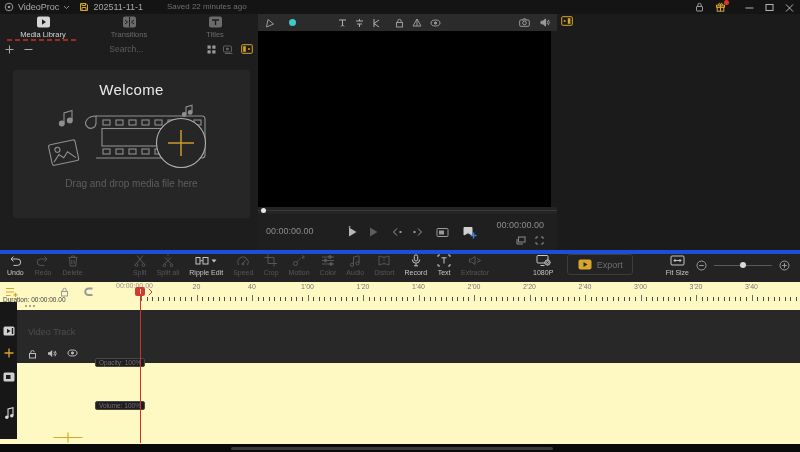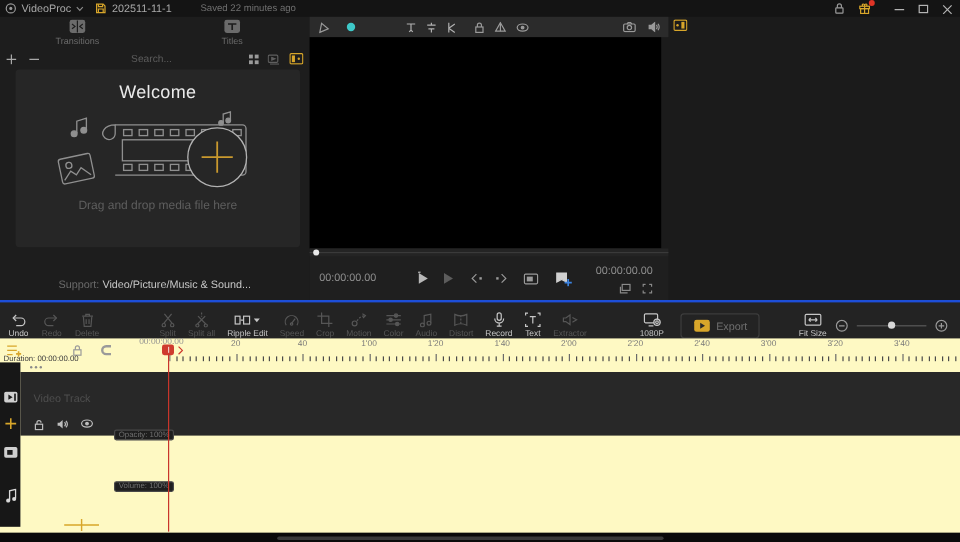--- a/index.html
+++ b/index.html
@@ -19,21 +19,21 @@
   .library { position:absolute; left:0; top:14px; width:258px; height:236px; background:#1d1d1d; }
   .tabs { display:flex; height:27px; }
   .tab { flex:1; display:flex; flex-direction:column; align-items:center; justify-content:center; gap:2px; font-size:7.5px; color:#6b6b6b; position:relative; cursor:default; }
   .tab.active { color:#d6d6d6; }
   .tab.active::after { content:""; position:absolute; left:7px; right:7px; bottom:0; height:2px;
      background:repeating-linear-gradient(90deg,#9c2d23 0 5px,transparent 5px 8px); }
   .lib-toolbar { height:16px; display:flex; align-items:center; padding:0 5px; position:relative; color:#9a9a9a; }
   .pm { display:flex; gap:10px; align-items:center; }
   .search-ghost { position:absolute; left:50%; transform:translateX(-58%); font-size:8.5px; color:#5d5d5d; }
   .lib-tools { margin-left:auto; display:flex; align-items:center; gap:7px; }
-  .media-box { position:absolute; left:13px; top:44px; width:237px; height:148px; background:#262626; border-radius:3px; text-align:center; }
+  .media-box { position:absolute; left:13px; top:56px; width:237px; height:148px; background:#262626; border-radius:3px; text-align:center; }
   .welcome-title { margin-top:11px; font-size:15px; color:#eaeaea; letter-spacing:.3px; }
   .welcome-sub { margin-top:5px; font-size:10.5px; color:#d2d2d2; }
   .drop-hint { margin-top:2px; font-size:10px; color:#5e5e5e; }
   .illus { margin:4px auto 0; }
   .support { position:absolute; left:0; top:218px; width:258px; text-align:center; font-size:9px; color:#6a6a6a; }
   .support b { font-weight:normal; color:#c6c6c6; }
 
   
   .preview { position:absolute; left:258px; top:14px; width:299px; height:236px; }
   .pv-toolbar { height:17px; background:#2b2b2b; display:flex; align-items:center; gap:8px; padding:0 7px; color:#9a9a9a; }
@@ -46,21 +46,21 @@
   .scrub-dot { position:absolute; left:3px; top:1px; width:5px; height:5px; border-radius:50%; background:#e8e8e8; }
   .pv-controls { position:absolute; left:0; top:200px; width:299px; height:36px; background:#1f1f1f; }
   .cur-time { position:absolute; left:8px; top:12px; font-size:9px; color:#8d8d8d; }
   .ctrl-row { position:absolute; left:88px; top:12px; display:flex; align-items:center; gap:9px; color:#9a9a9a; }
   .tot-time { position:absolute; right:13px; top:6px; font-size:9px; color:#8d8d8d; }
   .mini-icons { position:absolute; right:13px; top:22px; display:flex; gap:9px; color:#8a8a8a; }
   .marker-wrap { position:relative; }
   .side-panel-icon { position:absolute; left:561px; top:16px; }
 
   
-  .edit-toolbar { position:absolute; left:0; top:250px; width:800px; height:32px; background:#232323; border-top:2px solid #1d4ed8; display:flex; align-items:flex-end; }
+  .edit-toolbar { position:absolute; left:0; top:250px; width:800px; height:32px; background:#232323; border-top:4px solid #1d4ed8; display:flex; align-items:flex-start; }
   .tb-item { display:flex; flex-direction:column; align-items:center; gap:2px; font-size:7px; color:#565656; }
   .tb-item.on { color:#c6c6c6; }
   .g1 { margin-left:7px; display:flex; gap:11px; }
   .g2 { margin-left:50px; display:flex; gap:10px; }
   .icon-row { display:flex; align-items:center; gap:2px; }
   .res-item { margin-left:44px; }
   .export-btn { margin-left:14px; width:66px; height:21px; border:1px solid #3d3d3d; border-radius:3px; display:flex; align-items:center; justify-content:center; gap:5px; font-size:9px; color:#6f6f6f; }
   .right-group { margin-left:auto; margin-right:10px; display:flex; align-items:center; gap:7px; color:#9a9a9a; }
   .slider { position:relative; width:58px; height:10px; }
   .slider-track { position:absolute; left:0; top:4.5px; width:58px; height:1.5px; background:#5a5a5a; }
@@ -149,20 +149,27 @@
     <span>
       <svg width="9" height="9" viewBox="0 0 9 9" stroke="#b4b4b4">
           <path d="M1 1.5 L8 8.5 M8 1.5 L1 8.5"></path>
         </svg>
     </span>
   </div>
 </div>
 
 <div class="library">
   <div class="tabs">
+    <div class="tab active">
+      <svg width="15" height="12" viewBox="0 0 15 12" fill="#d6d6d6">
+          <rect x="1" y="0.5" width="13" height="11" rx="2"></rect>
+          <path d="M6 3.2 L10 6 L6 8.8 Z" fill="#1d1d1d"></path>
+        </svg>
+      <span>Media Library</span>
+    </div>
     <div class="tab">
       <svg width="15" height="12" viewBox="0 0 15 12" fill="#6b6b6b">
           <rect x="1" y="0.5" width="13" height="11" rx="2"></rect>
           <path d="M7.5 1 V11 M3 4 L5.5 6 L3 8 M12 4 L9.5 6 L12 8" stroke="#1d1d1d" fill="none"></path>
         </svg>
       <span>Transitions</span>
     </div>
     <div class="tab">
       <svg width="15" height="12" viewBox="0 0 15 12" fill="#6b6b6b">
           <rect x="1" y="0.5" width="13" height="11" rx="2"></rect>
@@ -246,24 +253,20 @@
           <circle cx="24" cy="46.5" r="2.5"></circle>
           <path d="M18 58 l6.5 -6.5 4 4 5 -5 7 7.5"></path>
         </g>
       </g>
       <circle cx="147" cy="41" r="24.5" fill="#262626" stroke="#b2b2b2" stroke-width="1.1"></circle>
       <path d="M147 28 V54 M134 41 H160" stroke="#c9992e" stroke-width="1.5"></path>
     </svg>
     <div class="drop-hint">Drag and drop media file here</div>
   </div>
 
-  <div class="support">
-    <span>Support:</span>
-    <b>Video/Picture/Music &amp; Sound...</b>
-  </div>
 </div>
 
 <div class="preview">
   <div class="pv-toolbar">
     <span>
       <svg width="10" height="10" viewBox="0 0 10 10" stroke="#9a9a9a" fill="none">
           <path d="M1.5 9 L8.5 6 L3 1.5 Z"></path>
         </svg>
     </span>
     <span class="dot" style="background:#3ec9c9; margin-left:6px"></span>

